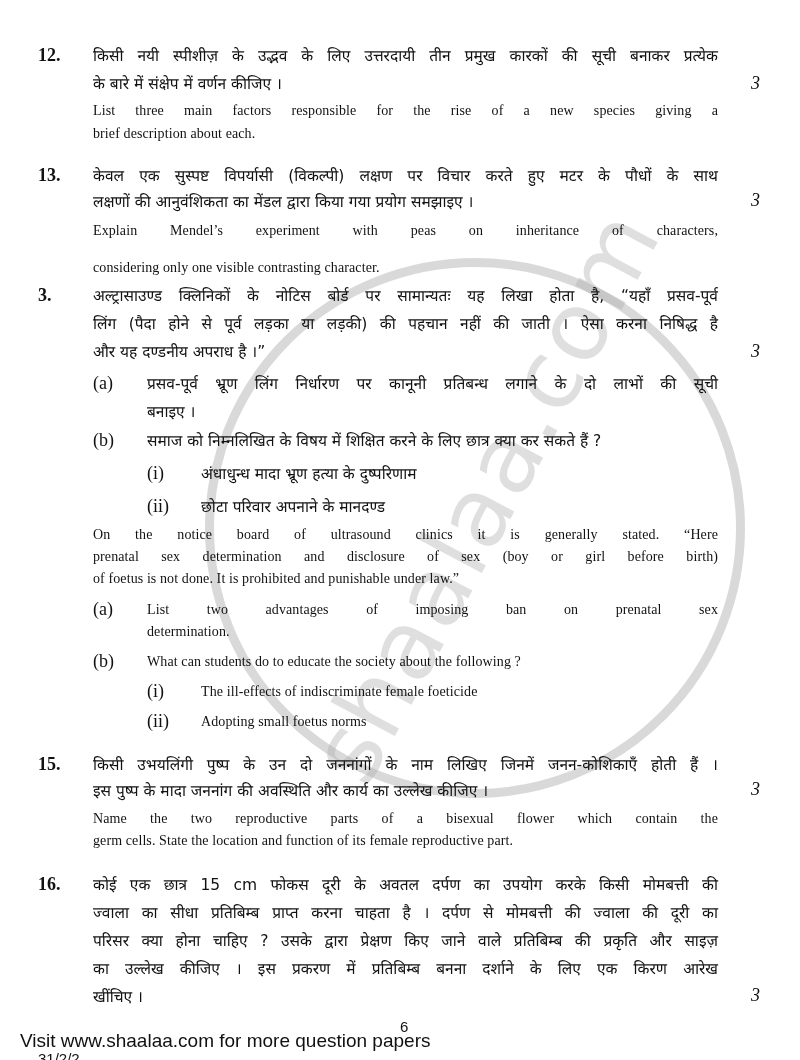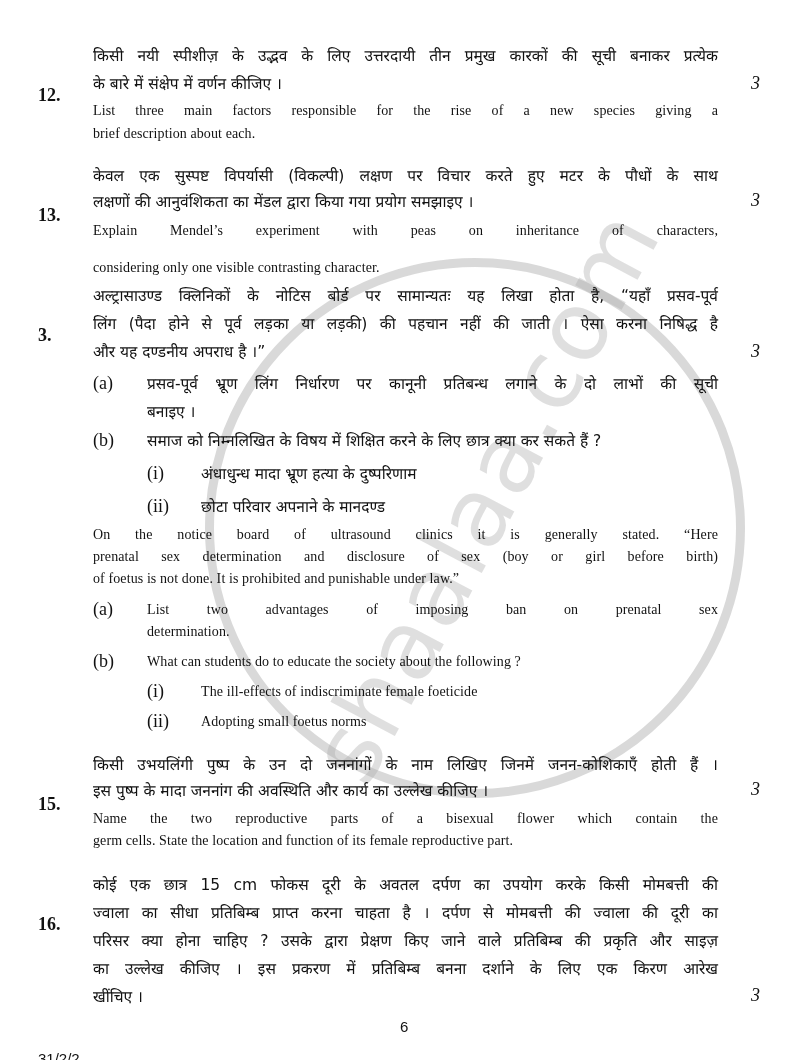--- a/index.html
+++ b/index.html
@@ -6,21 +6,21 @@
   body {
     width: 800px; height: 1060px; position: relative; overflow: hidden;
     font-family: "DejaVu Serif", "Liberation Serif", serif;
     color: #111;
   }
   .page { position: absolute; left: 0; top: 0; width: 800px; height: 1060px; }
 
   .q { position: absolute; left: 0; width: 800px; }
   .qnum {
     position: absolute; left: 38px;
-    font-family: "Liberation Serif", serif; font-weight: bold; font-size: 18px; margin-top: 40px;
+    font-family: "Liberation Serif", serif; font-weight: bold; font-size: 18px;
   }
   .marks {
     position: absolute; right: 40px;
     font-family: "Liberation Serif", serif; font-style: italic; font-size: 18px;
   }
   .line {
     position: absolute; left: 93px; right: 82px;
     font-size: 16.5px; line-height: 24px; white-space: nowrap;
   }
   .hi { font-family: "DejaVu Sans", sans-serif; font-size: 15.5px; }
@@ -135,13 +135,14 @@
     <div class="line hi justify" style="top:873px">कोई एक छात्र 15 cm फोकस दूरी के अवतल दर्पण का उपयोग करके किसी मोमबत्ती की</div>
     <div class="line hi justify" style="top:901px">ज्वाला का सीधा प्रतिबिम्ब प्राप्त करना चाहता है । दर्पण से मोमबत्ती की ज्वाला की दूरी का</div>
     <div class="line hi justify" style="top:929px">परिसर क्या होना चाहिए ? उसके द्वारा प्रेक्षण किए जाने वाले प्रतिबिम्ब की प्रकृति और साइज़</div>
     <div class="line hi justify" style="top:957px">का उल्लेख कीजिए । इस प्रकरण में प्रतिबिम्ब बनना दर्शाने के लिए एक किरण आरेख</div>
     <div class="line hi" style="top:985px">खींचिए ।</div>
     <span class="marks" style="top:985px">3</span>
   </div>
 
   <span class="footer-code">31/2/2</span>
   <span class="footer-page">6</span>
+  <span class="footer-visit">Visit www.shaalaa.com for more question papers</span>
 </div>
 
 </body></html>

